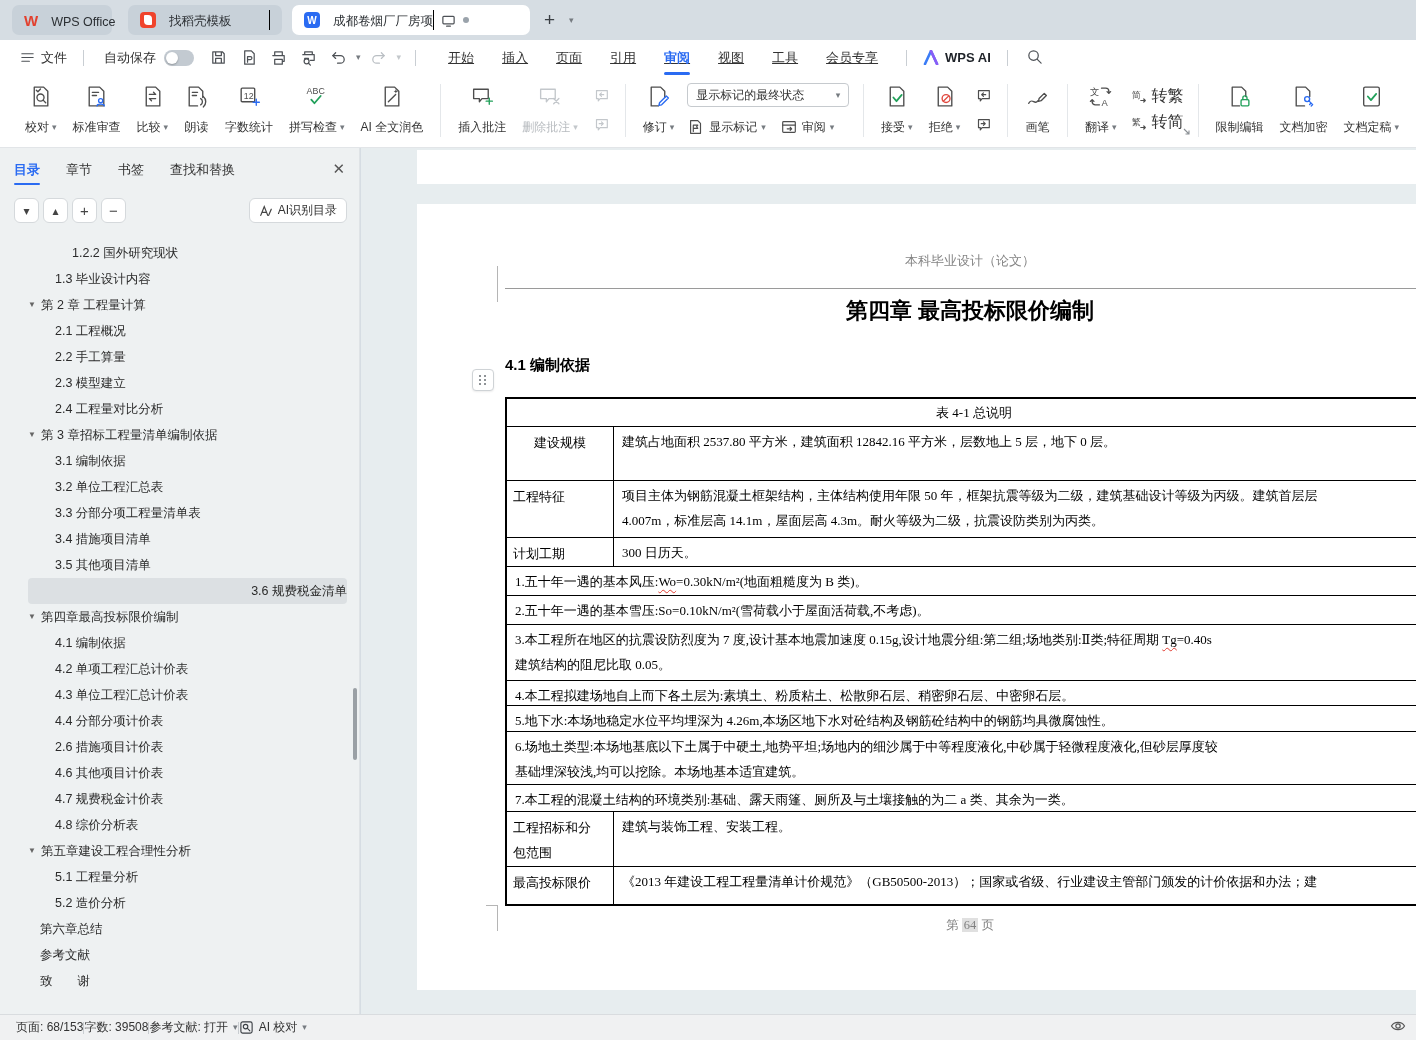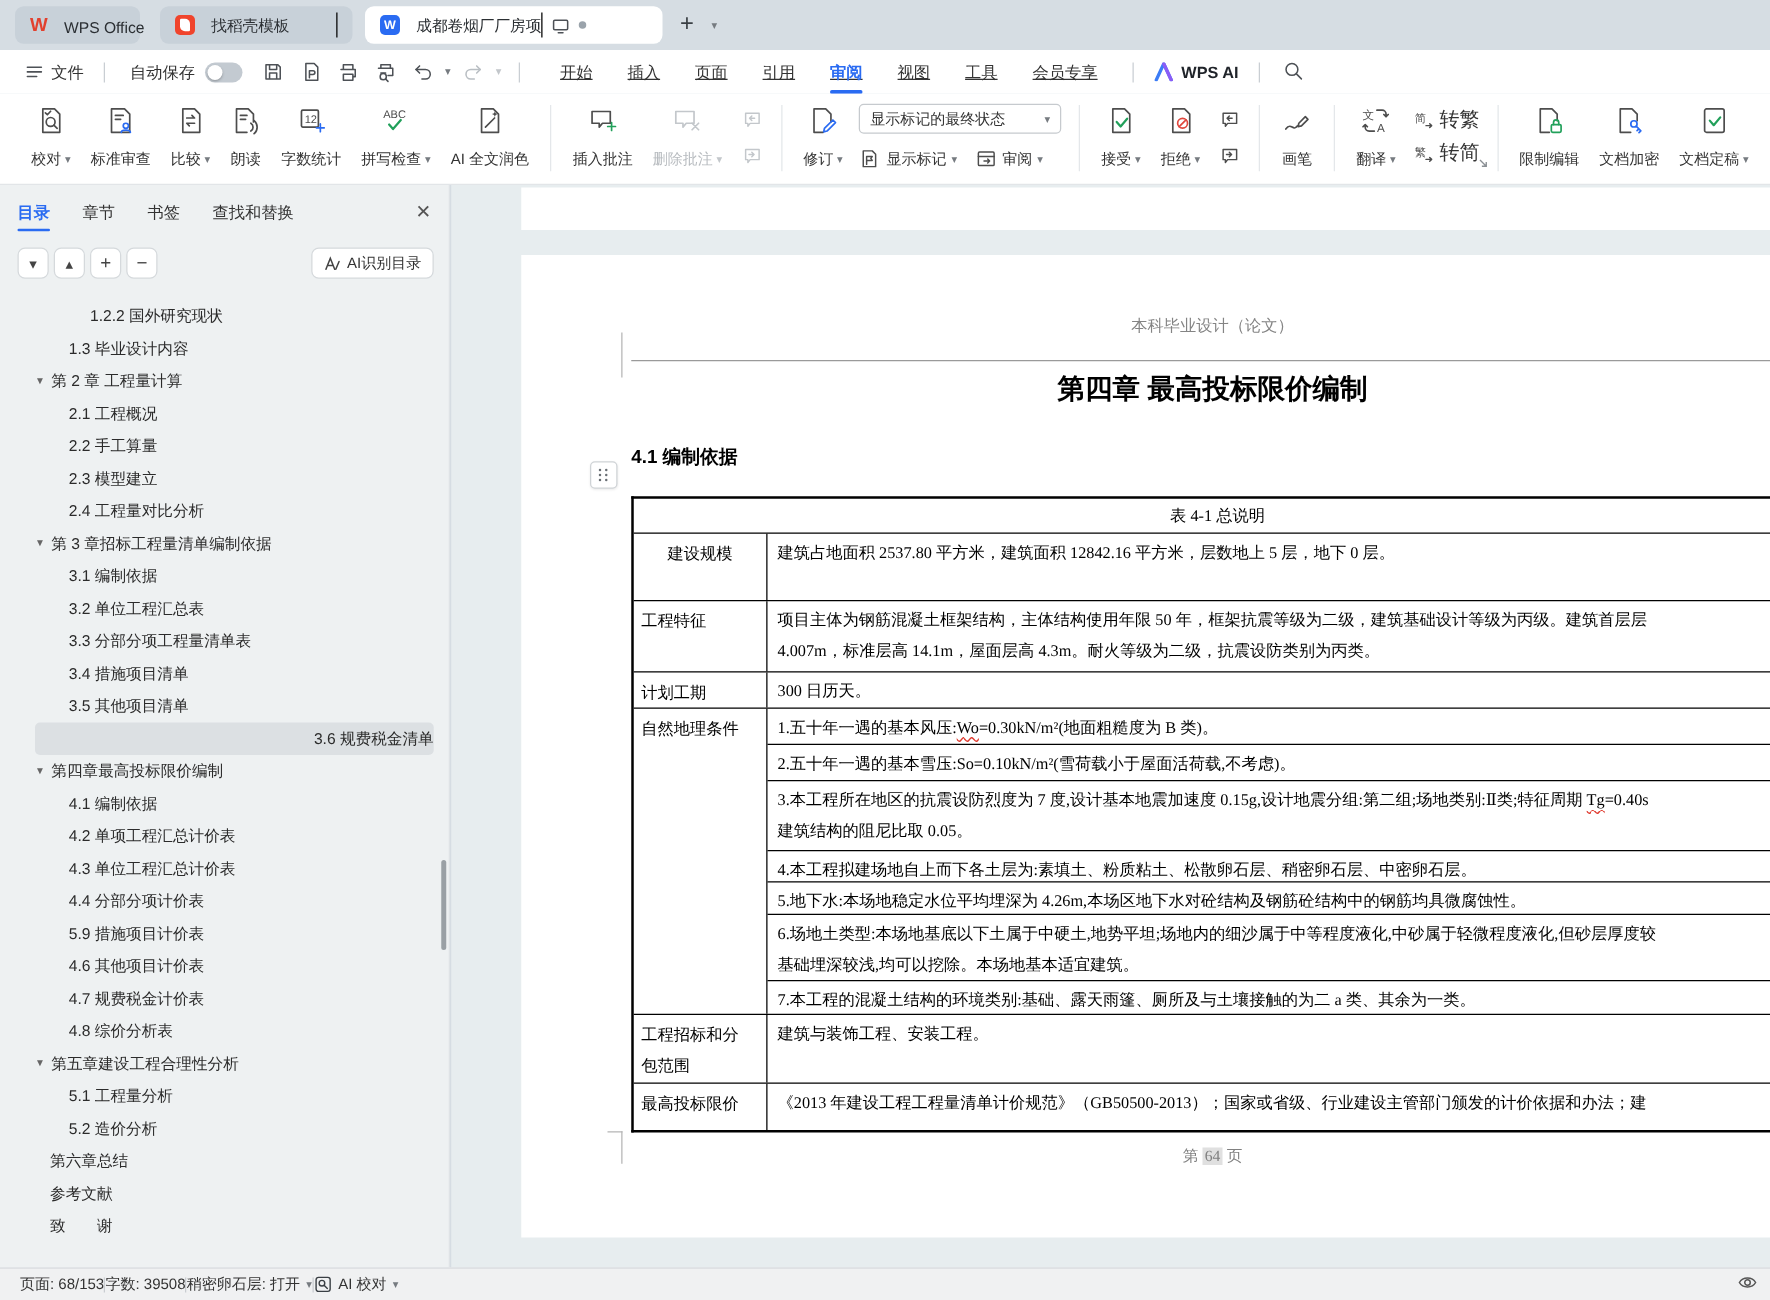--- a/index.html
+++ b/index.html
@@ -568,21 +568,21 @@
       <div class="toc-item" style="padding-left: 27px;">
         <span>4.2 单项工程汇总计价表</span>
       </div>
       <div class="toc-item" style="padding-left: 27px;">
         <span>4.3 单位工程汇总计价表</span>
       </div>
       <div class="toc-item" style="padding-left: 27px;">
         <span>4.4 分部分项计价表</span>
       </div>
       <div class="toc-item" style="padding-left: 27px;">
-        <span>5.9 措施项目计价表</span>
+        <span>2.6 措施项目计价表</span>
       </div>
       <div class="toc-item" style="padding-left: 27px;">
         <span>4.6 其他项目计价表</span>
       </div>
       <div class="toc-item" style="padding-left: 27px;">
         <span>4.7 规费税金计价表</span>
       </div>
       <div class="toc-item" style="padding-left: 27px;">
         <span>4.8 综价分析表</span>
       </div>
@@ -652,21 +652,20 @@
             </div>
             <div class="trow">
               <div class="tlabel">计划工期</div>
               <div class="tcells">
                 <div class="tcell" style="height: 27px;">
                   <div>300 日历天。</div>
                 </div>
               </div>
             </div>
             <div class="trow">
-              <div class="tlabel">自然地理条件</div>
               <div class="tcells">
                 <div class="tcell" style="height: 28px;">
                   <div>1.五十年一遇的基本风压:<span class="sq">Wo</span>=0.30kN/m²(地面粗糙度为 B 类)。</div>
                 </div>
                 <div class="tcell" style="height: 29px;">
                   <div>2.五十年一遇的基本雪压:So=0.10kN/m²(雪荷载小于屋面活荷载,不考虑)。</div>
                 </div>
                 <div class="tcell" style="height: 56px;">
                   <div>3.本工程所在地区的抗震设防烈度为 7 度,设计基本地震加速度 0.15g,设计地震分组:第二组;场地类别:Ⅱ类;特征周期 <span class="sq">Tg</span>=0.40s</div>
                   <div>建筑结构的阻尼比取 0.05。</div>
@@ -712,21 +711,21 @@
     </div>
   </div>
 </div>
 
 <div class="statusbar">
   <span class="sitem">页面: 68/153</span>
   <span class="sdiv"></span>
   <span class="sitem">字数: 39508</span>
   <span class="sdiv"></span>
   <span class="sitem">
-      <span>稍密卵石层: 打开</span>
+      <span>参考文献: 打开</span>
       <span class="chev">▾</span>
     </span>
   <span class="sdiv"></span>
   <span class="sitem">
     <svg width="15" height="15" viewBox="0 0 16 16" style="stroke:#3a3f44;fill:none;stroke-width:1.2;stroke-linecap:round">
         <rect x="2" y="2" width="12" height="12" rx="2"></rect>
         <circle cx="7" cy="7" r="2.4"></circle>
         <path d="M9 9l2.6 2.6"></path>
       </svg>
     <span>AI 校对</span>

